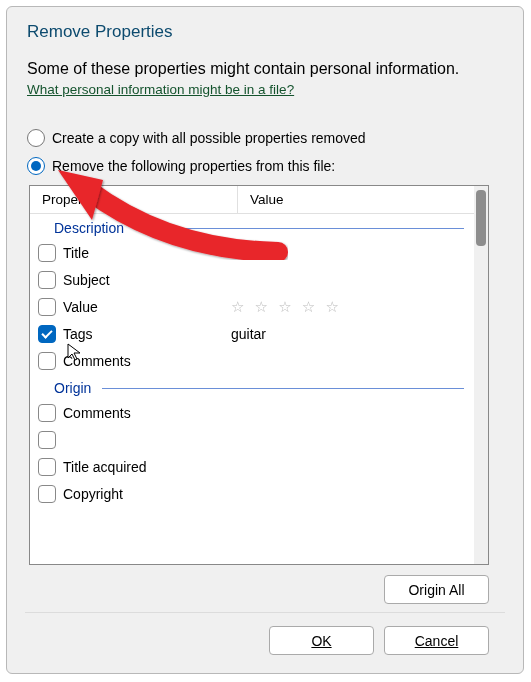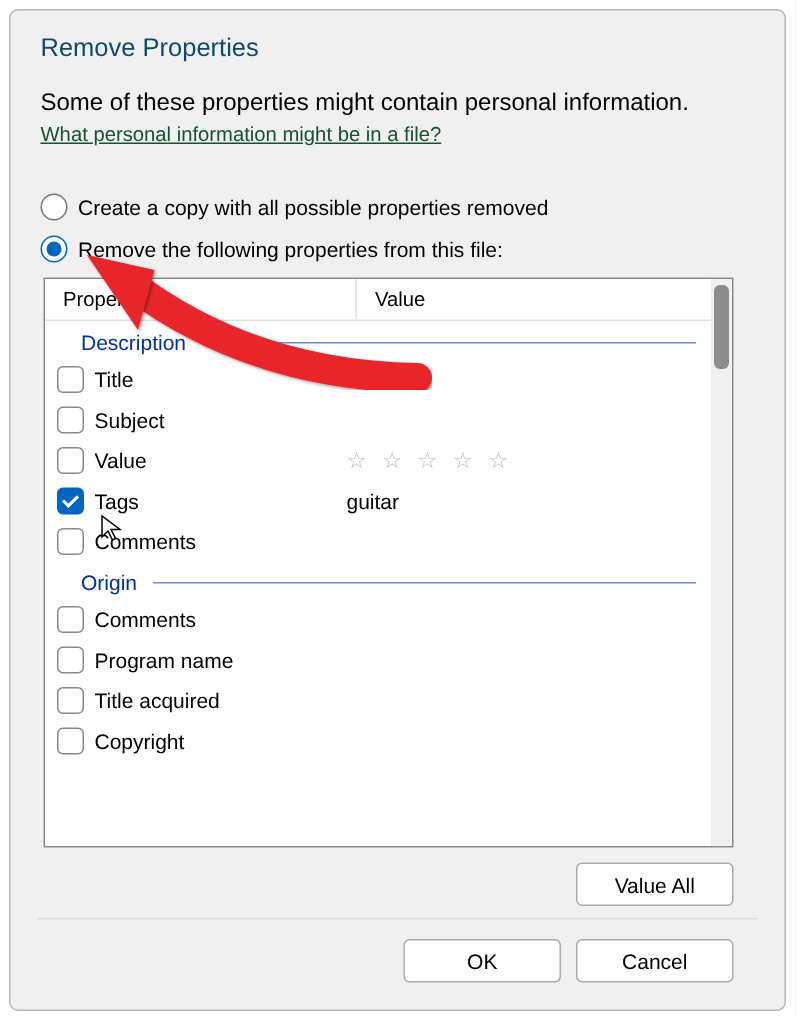--- a/index.html
+++ b/index.html
@@ -169,20 +169,21 @@
     padding: 0 12px;
     font-size: 14px;
     font-family: inherit;
     cursor: pointer;
   }
   .footer {
     position: absolute;
     bottom: 18px; right: 34px;
     display: flex;
     gap: 10px;
+    text-decoration: underline;
   }
   .divider {
     position: absolute;
     bottom: 60px;
     left: 18px; right: 18px;
     height: 1px;
     background: #dcdcdc;
   }
   
   .arrow-svg {
@@ -255,41 +256,40 @@
           <span class="prop-val"></span>
         </div>
         <div class="group-hdr origin">Origin<span class="line"></span></div>
         <div class="prop-row">
           <span class="chk"></span>
           <span class="prop-name">Comments</span>
           <span class="prop-val"></span>
         </div>
         <div class="prop-row">
           <span class="chk"></span>
-          <span class="prop-name">Program name</span>
           <span class="prop-val"></span>
         </div>
         <div class="prop-row">
           <span class="chk"></span>
           <span class="prop-name">Title acquired</span>
           <span class="prop-val"></span>
         </div>
         <div class="prop-row">
           <span class="chk"></span>
           <span class="prop-name">Copyright</span>
           <span class="prop-val"></span>
         </div>
       </div>
     <div class="scrollbar">
       <div class="scroll-thumb"></div>
     </div>
   </div>
 
   <div class="select-all-row">
-    <button class="btn">Value All</button>
+    <button class="btn">Origin All</button>
   </div>
 
   <div class="divider"></div>
 
   <div class="footer">
     <button class="btn">OK</button>
     <button class="btn">Cancel</button>
   </div>
 
 </div>

